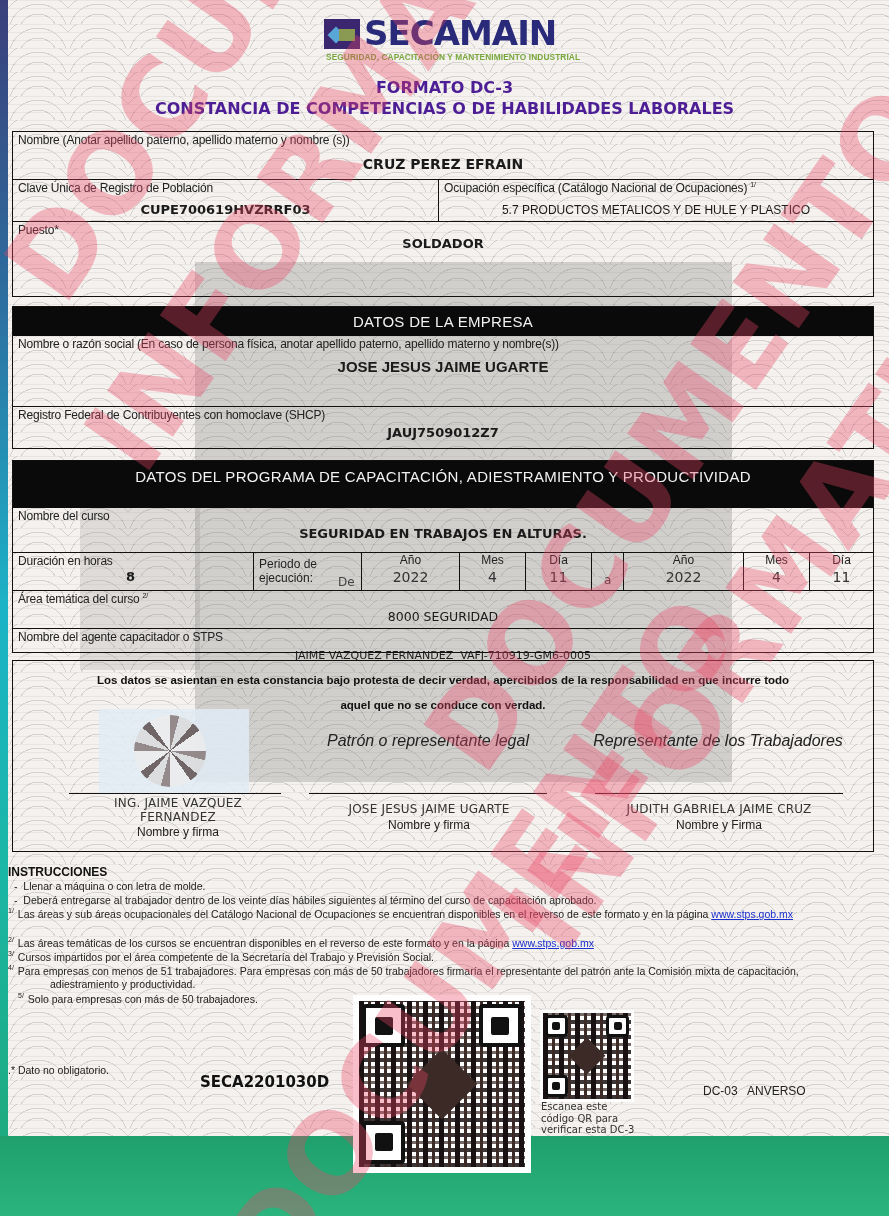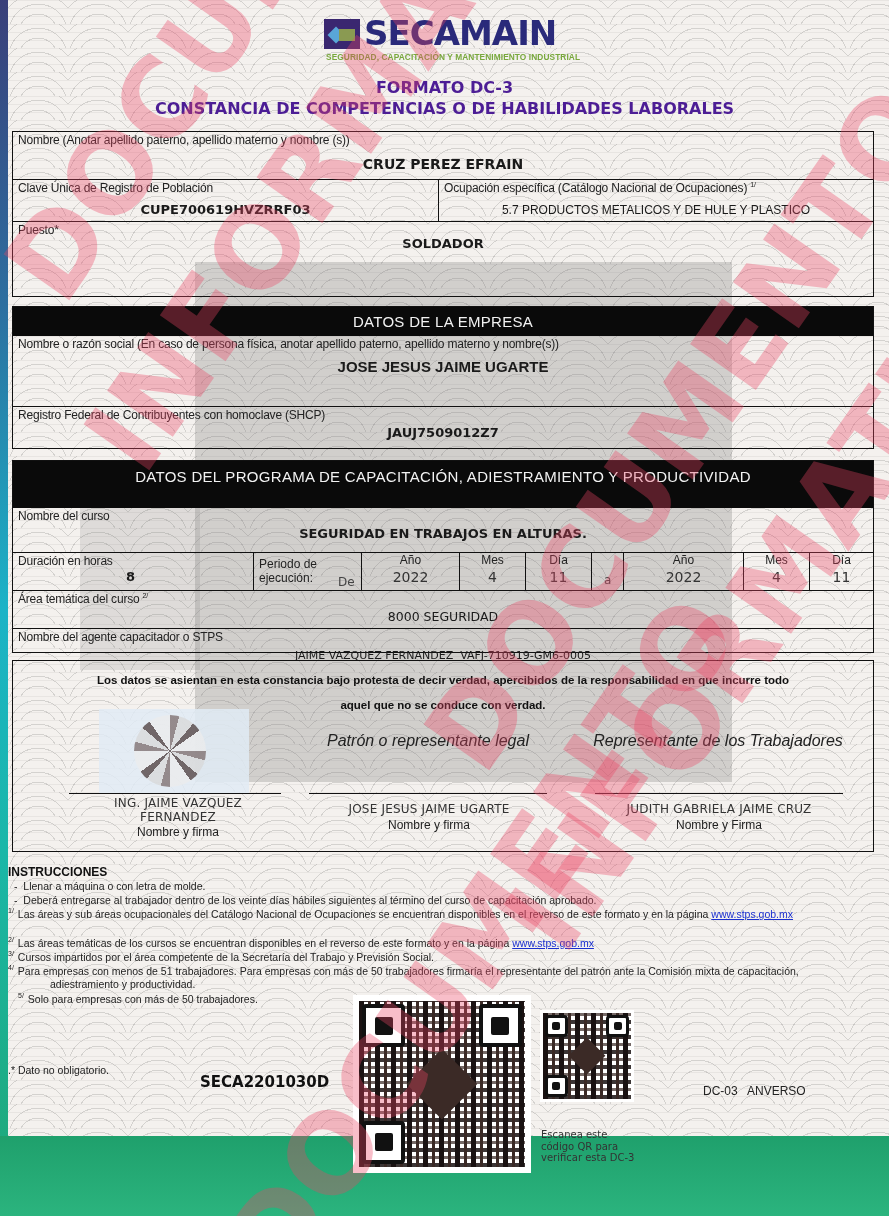--- a/index.html
+++ b/index.html
@@ -122,21 +122,21 @@
     width: 100%; height: 100%;
     background-image:
       repeating-linear-gradient(90deg, #1a1212 0 5px, transparent 5px 9px, #3b2a26 9px 12px, transparent 12px 16px),
       repeating-linear-gradient(0deg, rgba(26,18,18,0.85) 0 4px, transparent 4px 8px, rgba(59,42,38,0.7) 8px 11px, transparent 11px 15px);
     position: relative;
   }
   .finder { position:absolute; width: 26%; height: 26%; border: 4px solid #111; background:#fff; border-radius: 4px; }
   .finder::after { content:""; position:absolute; left:25%; top:25%; width:50%; height:50%; background:#111; border-radius: 2px; }
   .qr-small .finder { border-width: 3px; }
   .qr-center { position:absolute; left:35%; top:35%; width:30%; height:30%; background:#3b2a26; transform: rotate(45deg); }
-  .qr-caption { position: absolute; left: 541px; top: 1101px; font-size: 10px; color: #333; line-height: 11.5px; font-family: "DejaVu Sans", sans-serif; margin-top: 28px; }
+  .qr-caption { position: absolute; left: 541px; top: 1101px; font-size: 10px; color: #333; line-height: 11.5px; font-family: "DejaVu Sans", sans-serif; }
   .dc03 { position: absolute; left: 703px; top: 1084px; font-size: 12px; color: #222; }
 
   .watermark {
     position: absolute; font-family: "DejaVu Sans", sans-serif; font-weight: bold;
     color: rgba(235,70,100,0.35); white-space: nowrap; pointer-events: none;
     transform-origin: left top;
   }
 </style>
 </head>
 <body>

